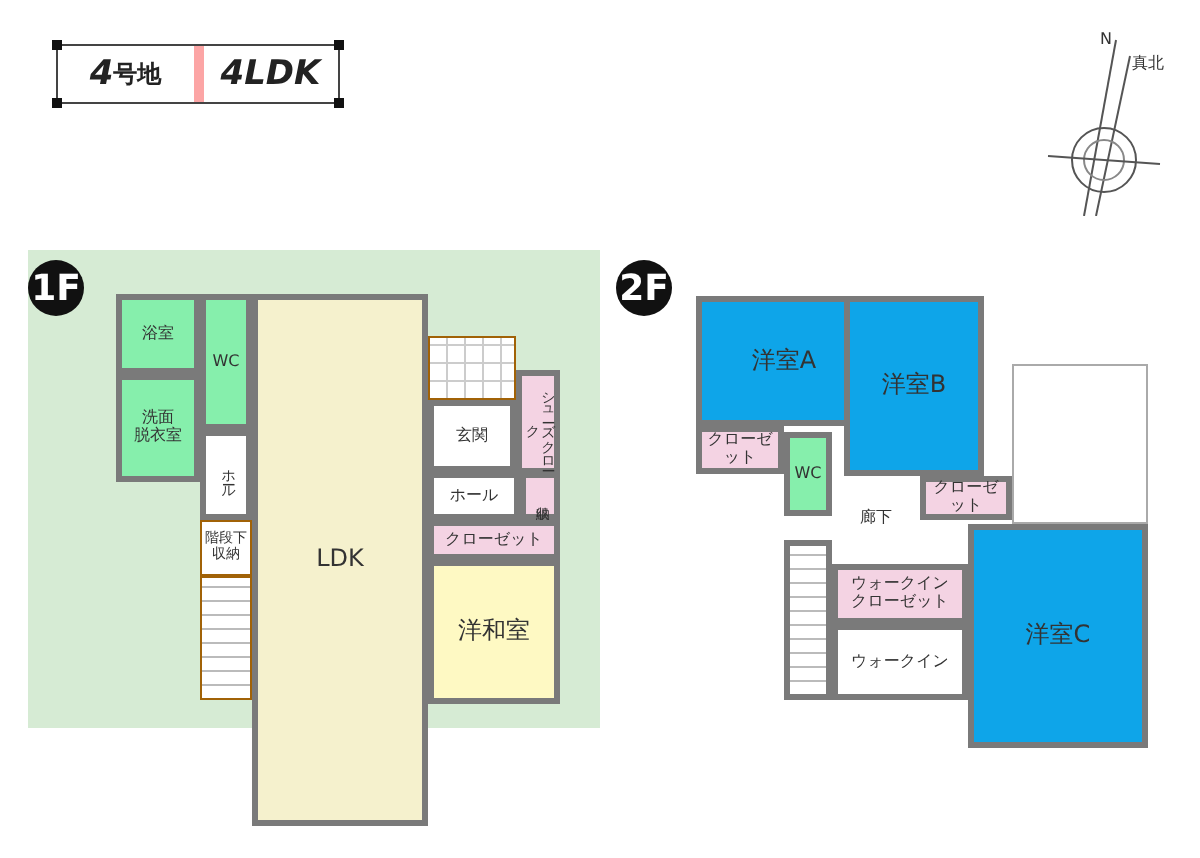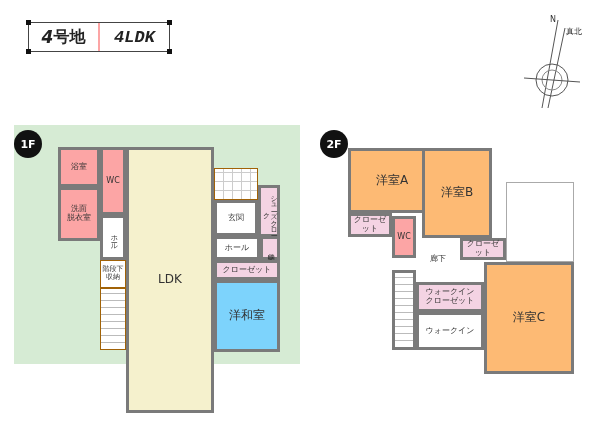--- a/index.html
+++ b/index.html
@@ -2,35 +2,35 @@
 <html><head>
 <meta charset="utf-8">
 <style>
   html, body { margin:0; padding:0; }
   body { width:600px; height:429px; background:#ffffff; position:relative; overflow:hidden;
          font-family:"DejaVu Sans", sans-serif; }
   .abs { position:absolute; }
   .title-box { left:28px; top:22px; width:140px; height:28px; border:1px solid #444; display:flex; }
   .title-box .cell { flex:1; display:flex; align-items:center; justify-content:center; font-weight:bold;
          font-size:17px; font-style:italic; color:#222; }
-  .title-box .cell + .cell { border-left:2px solid #fca5a5;font-family:Liberation Mono, monospace; }
+  .title-box .cell + .cell { border-left:5px solid #fca5a5; }
   .title-box .corner { position:absolute; width:5px; height:5px; background:#111; }
-  .lot small { font-size:16px; font-style:normal; }
+  .lot small { font-size:12px; font-style:normal; }
   .floor-badge { width:28px; height:28px; border-radius:50%; background:#111; color:#fff; font-weight:bold;
-         font-size:11px; display:flex; align-items:center; justify-content:center; }
+         font-size:18px; display:flex; align-items:center; justify-content:center; }
   .lawn { left:14px; top:125px; width:286px; height:239px; background:#d6ebd4; }
   .room { position:absolute; box-sizing:border-box; border:1px solid #a16207; display:flex; align-items:center;
           justify-content:center; font-size:8px; color:#333; text-align:center; line-height:1.1; }
   .wall { border:3px solid #7a7a7a; }
-  .bath { background:#fca5a5; }
+  .bath { background:#86efac; }
   .ldk { background:#f5f1cd; }
   .pink { background:#f4d3e3; }
-  .tatami { background:#7dd3fc; }
+  .tatami { background:#fef9c3; }
   .white { background:#ffffff; }
-  .green { background:#fdba74; }
+  .green { background:#0ea5e9; }
   .big { font-size:12px; }
   .vert { writing-mode:vertical-rl; font-size:7px; }
   .stairs { background:repeating-linear-gradient(0deg,#fff 0 6px,#bbb 6px 7px); }
   .tile { background:repeating-linear-gradient(0deg,transparent 0 8px,#ccc 8px 9px),
           repeating-linear-gradient(90deg,#fff 0 8px,#ccc 8px 9px); }
 </style>
 </head>
 <body>
 
 <div class="abs title-box">
@@ -70,21 +70,21 @@
 <div class="room stairs" style="left:100px;top:288px;width:26px;height:62px"></div>
 <div class="room ldk wall big" style="left:126px;top:147px;width:88px;height:266px">LDK</div>
 <div class="room tile" style="left:214px;top:168px;width:44px;height:32px"></div>
 <div class="room white wall" style="left:214px;top:200px;width:44px;height:36px">玄関</div>
 <div class="room pink wall vert" style="left:258px;top:185px;width:22px;height:52px">シューズクローク</div>
 <div class="room white wall" style="left:214px;top:236px;width:46px;height:24px">ホール</div>
 <div class="room pink wall vert" style="left:260px;top:236px;width:20px;height:24px">収納</div>
 <div class="room pink wall" style="left:214px;top:260px;width:66px;height:20px">クローゼット</div>
 <div class="room tatami wall big" style="left:214px;top:280px;width:66px;height:72px">洋和室</div>
 
-<div class="abs floor-badge" style="left:320px;top:130px">2F</div>
+<div class="abs floor-badge" style="left:308px;top:130px">2F</div>
 
 <div class="room green wall big" style="left:348px;top:148px;width:88px;height:65px">洋室A</div>
 <div class="room green wall big" style="left:422px;top:148px;width:70px;height:90px">洋室B</div>
 <div class="room white" style="left:506px;top:182px;width:68px;height:80px;border:1px solid #aaa"></div>
 <div class="room pink wall" style="left:348px;top:213px;width:44px;height:24px">クローゼット</div>
 <div class="room bath wall" style="left:392px;top:216px;width:24px;height:42px">WC</div>
 <div class="room pink wall" style="left:460px;top:238px;width:46px;height:22px">クローゼット</div>
 <div class="room white" style="left:416px;top:238px;width:44px;height:42px;border:none">廊下</div>
 <div class="room stairs wall" style="left:392px;top:270px;width:24px;height:80px"></div>
 <div class="room pink wall" style="left:416px;top:282px;width:68px;height:30px;white-space:pre">ウォークイン

